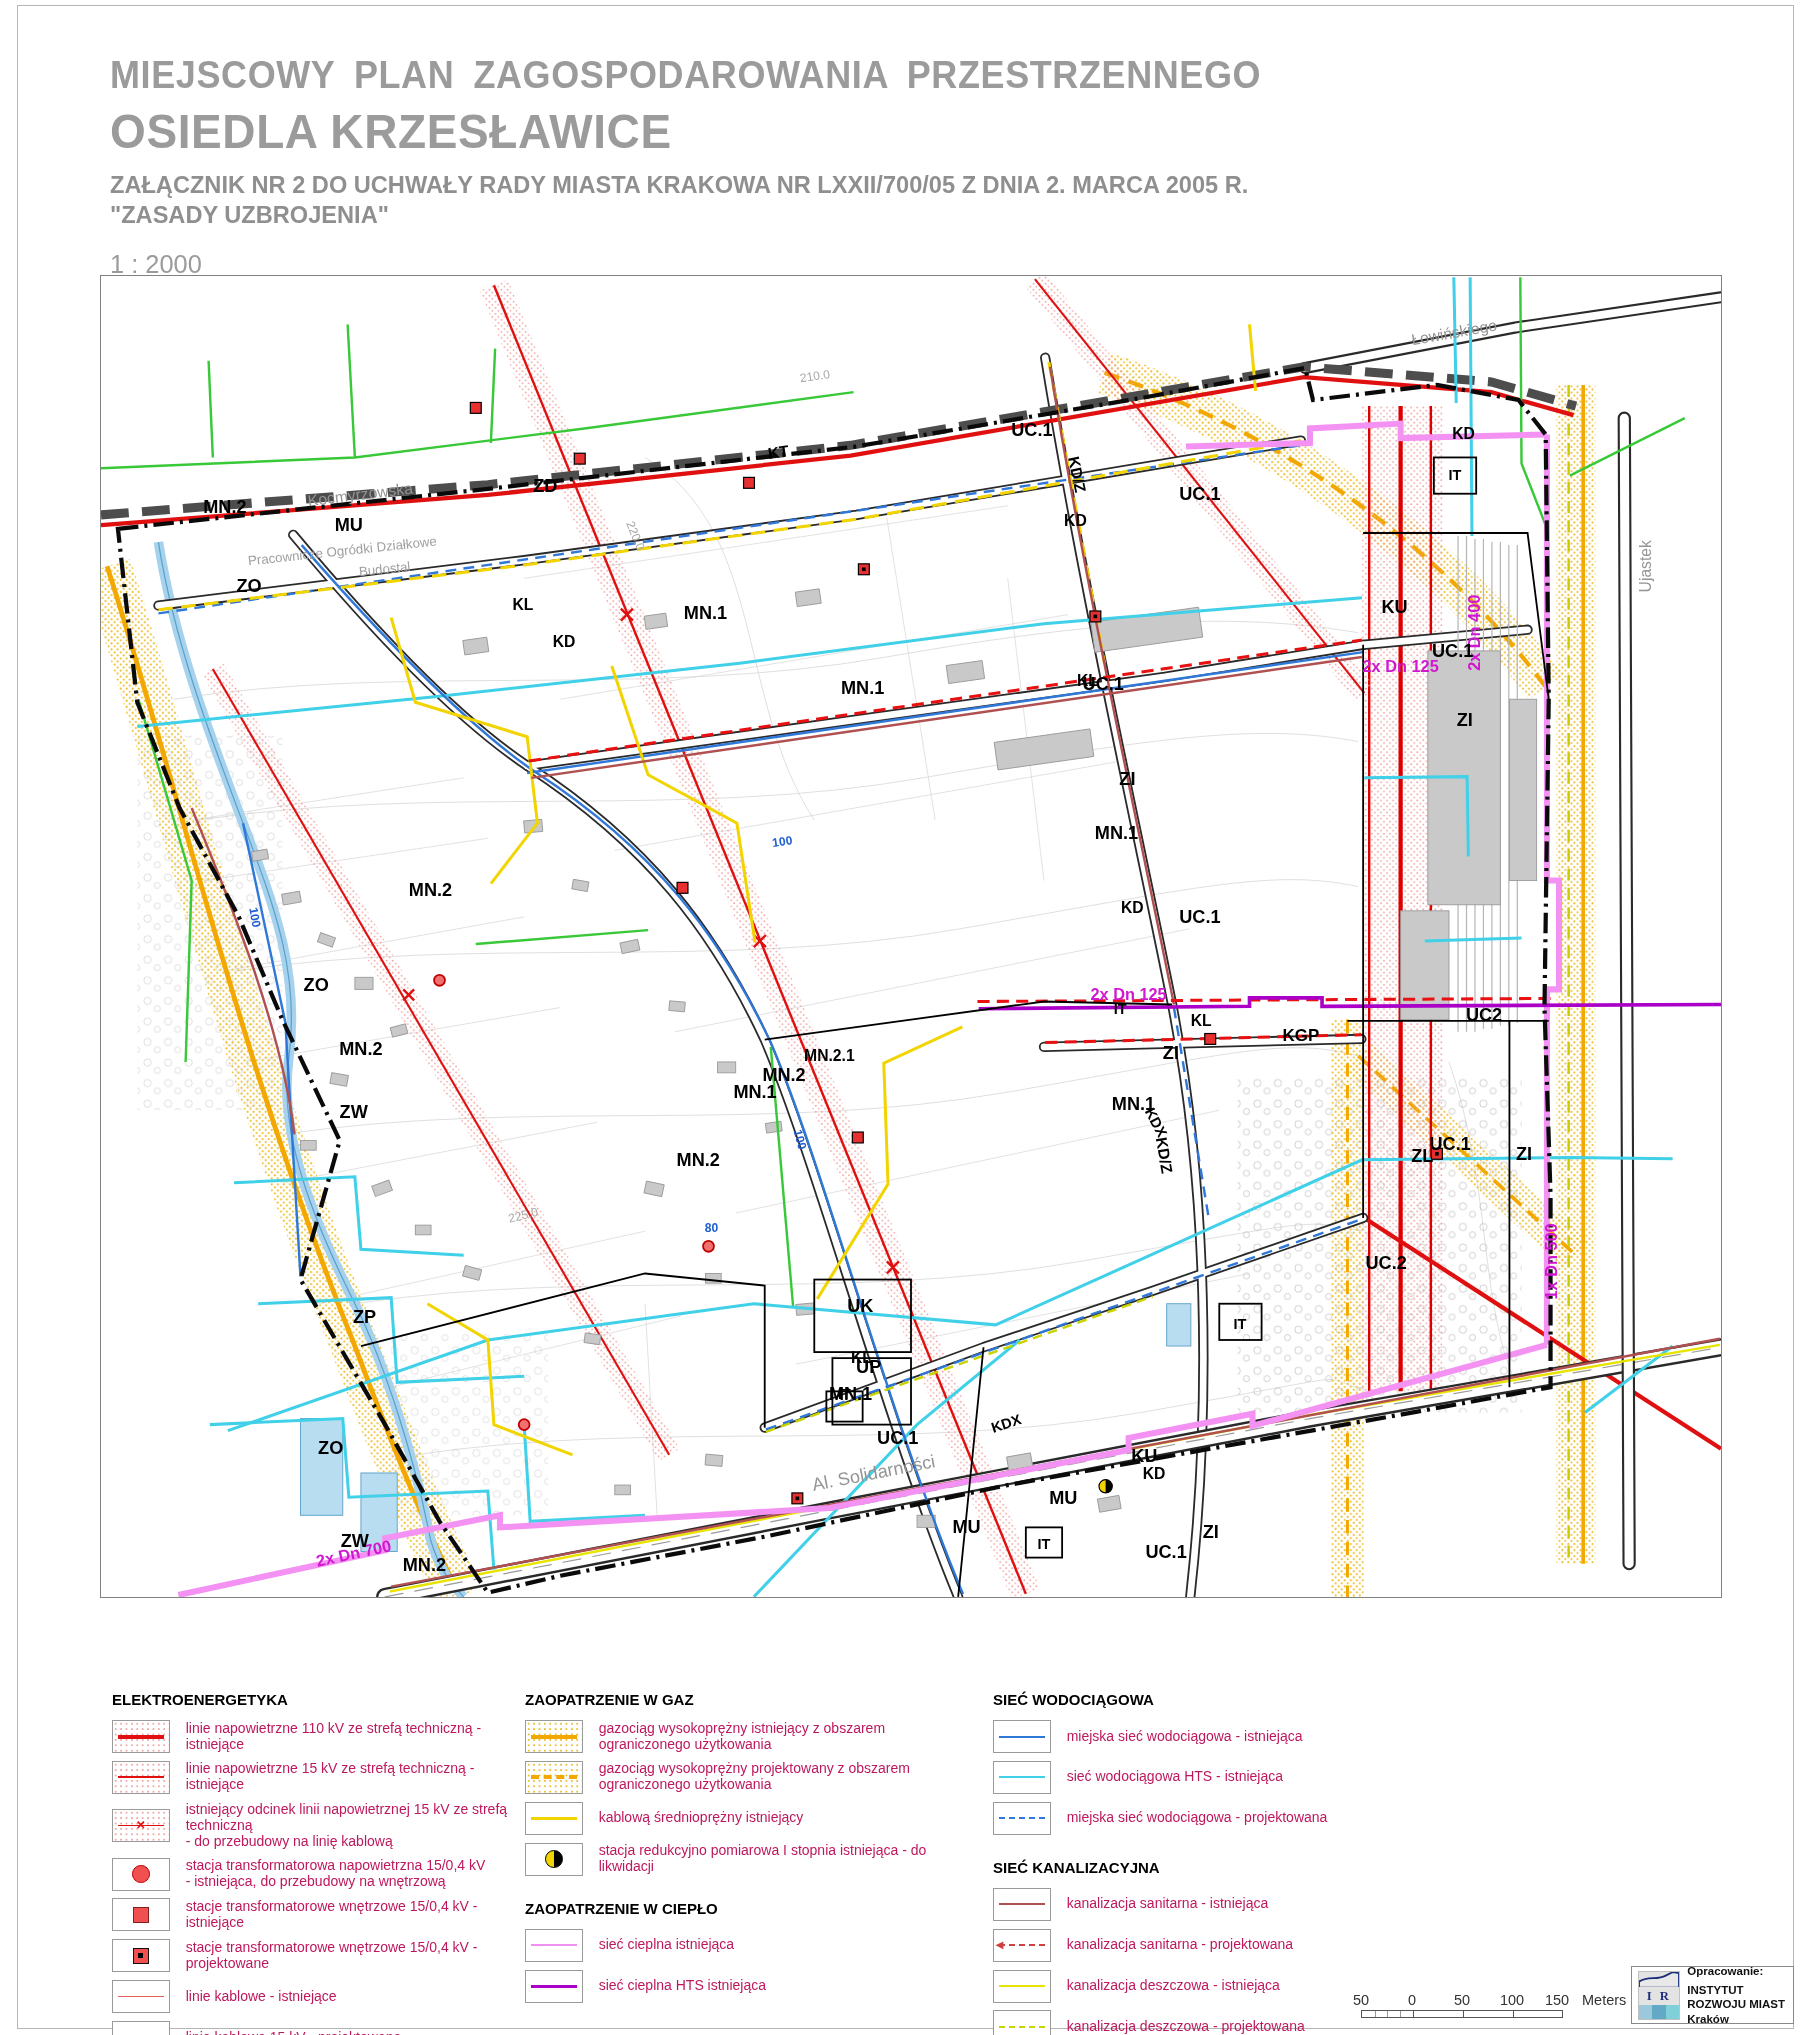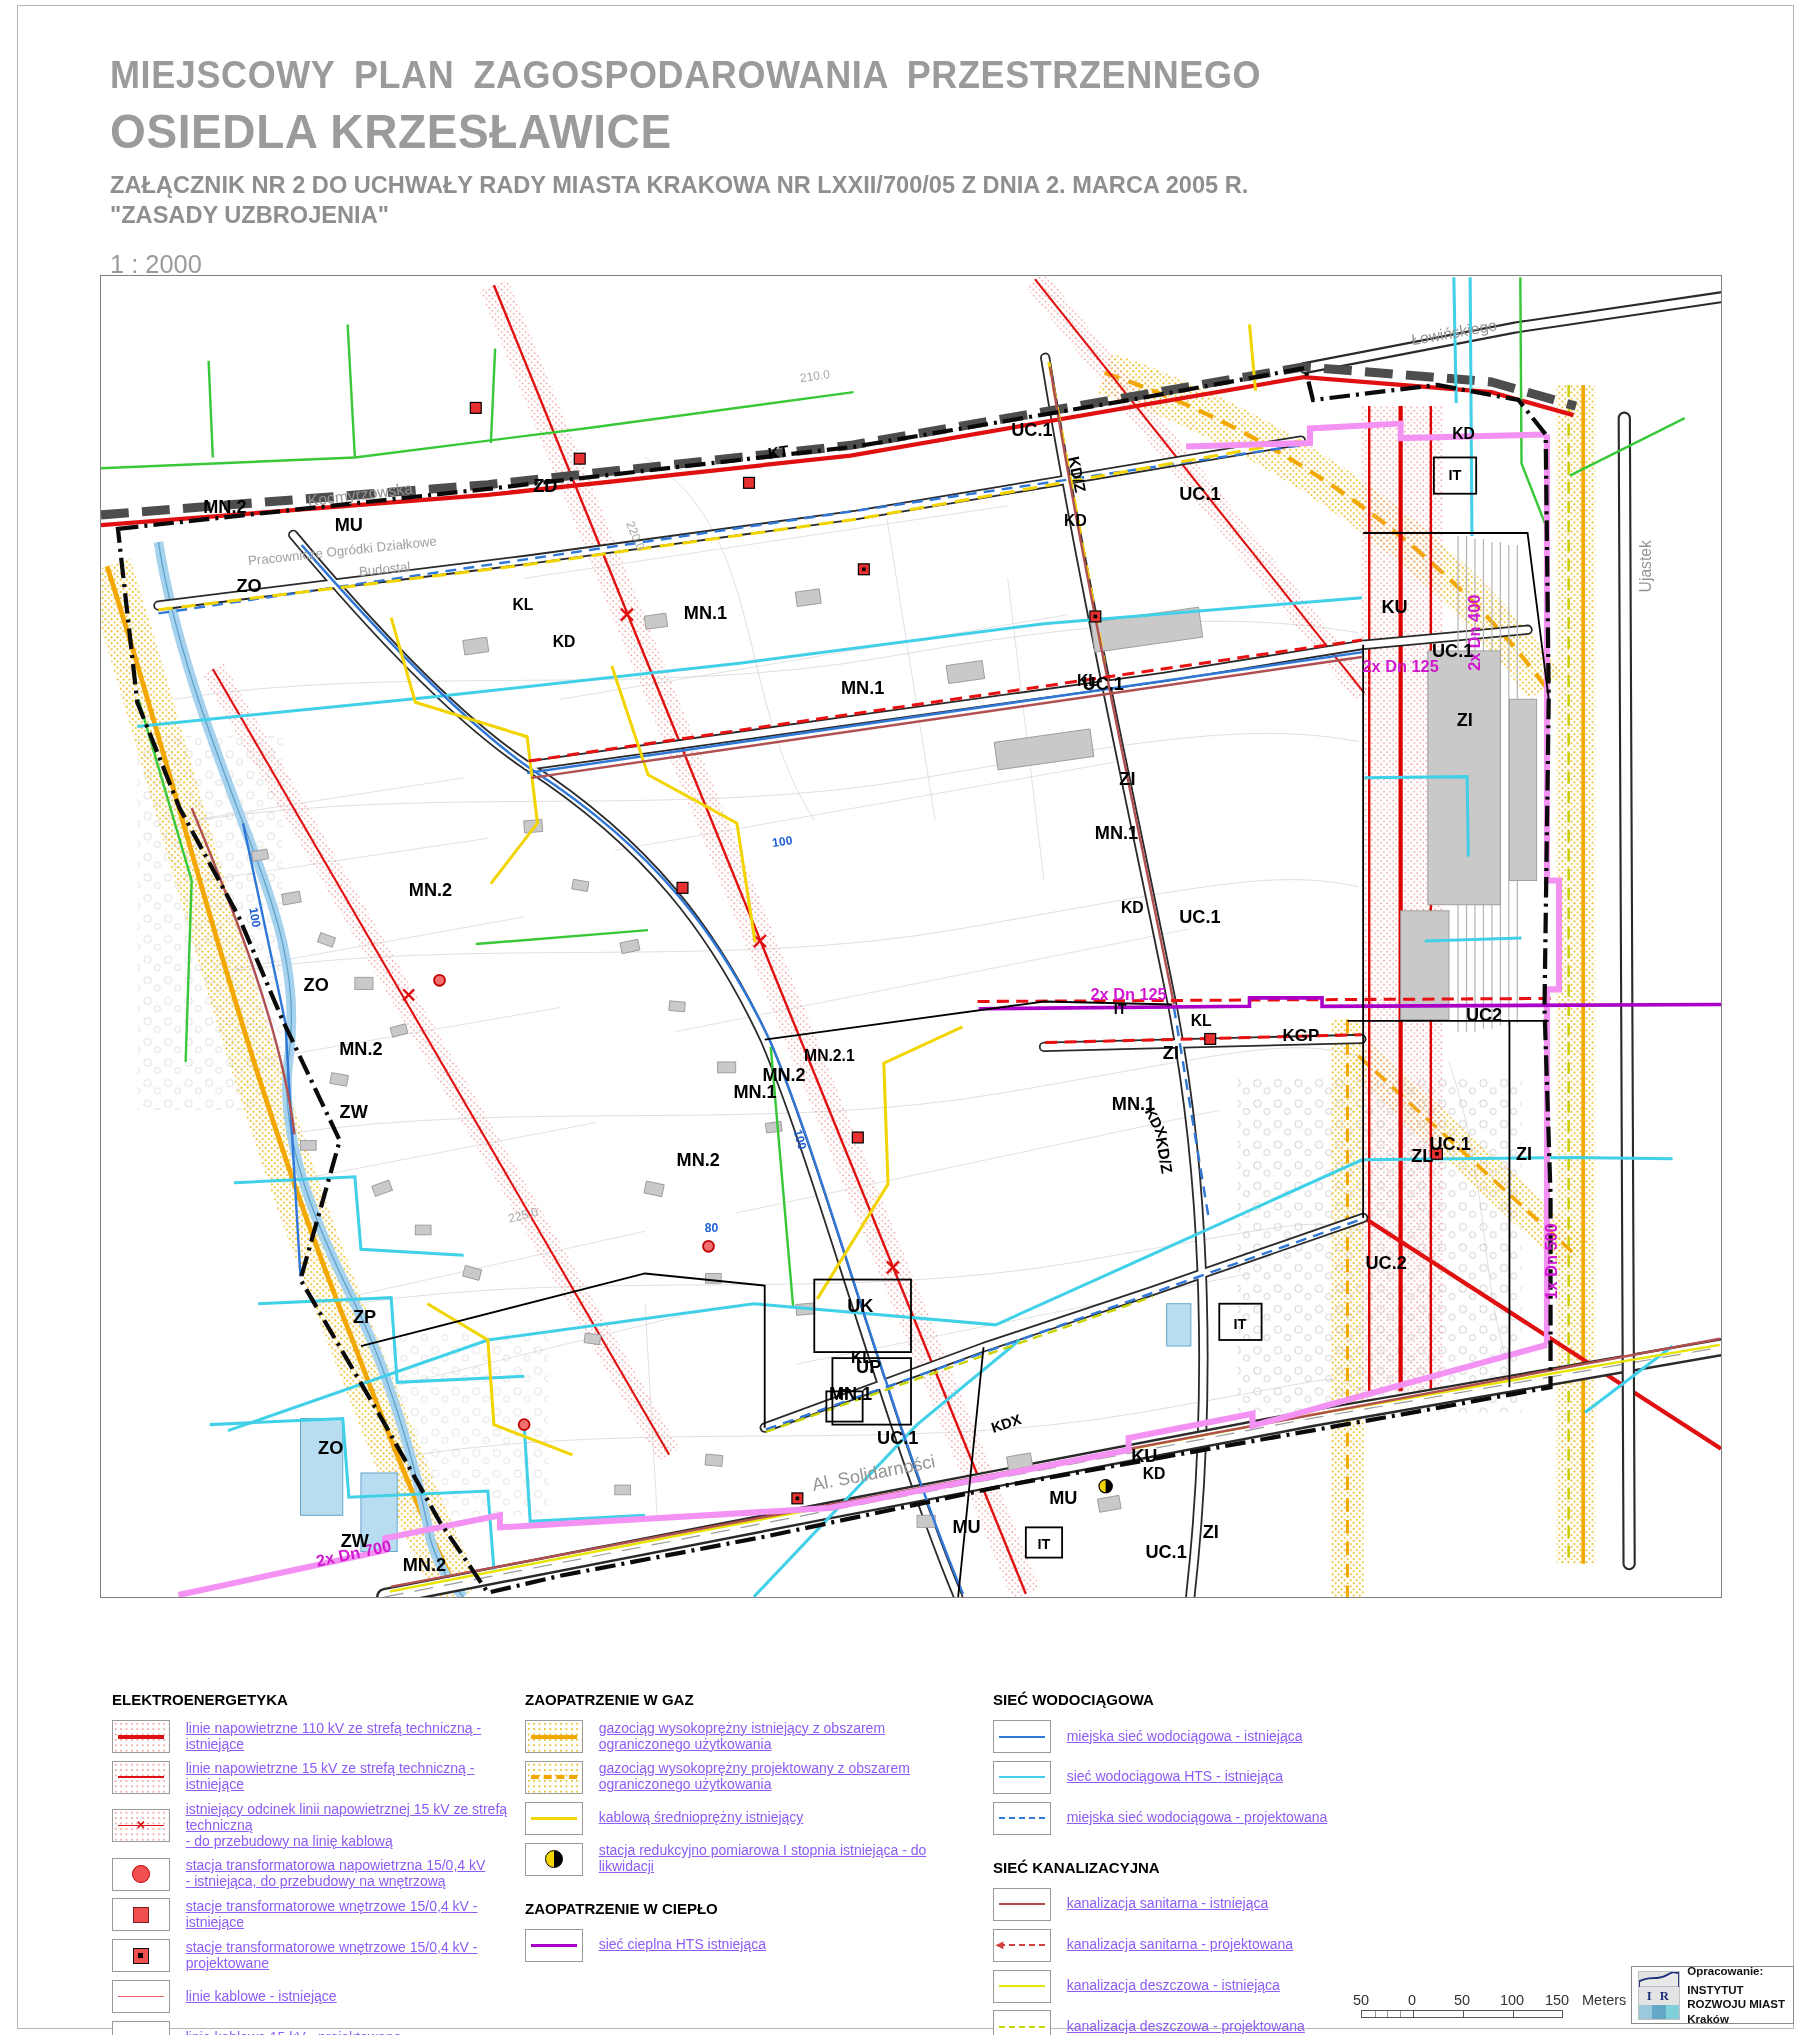--- a/index.html
+++ b/index.html
@@ -61,21 +61,21 @@
   .redDashA{border-top:2.4px dashed #d04040;position:relative;}
   .redDashA::before{content:"\25C0";position:absolute;left:-3.6px;top:-7.9px;color:#d04040;font-size:10.3px;}
   .yel3{border-top:2.4px solid #e8e400;}
   .ygDash{border-top:2.4px dashed #c8d400;}
   .symCircle{width:15.7px;height:15.7px;border-radius:50%;background:#f05050;border:1.8px solid #c00000;}
   .symSquare{width:14.5px;height:14.5px;background:#f05050;border:1.2px solid #802020;}
   .symSquareDot{width:14.5px;height:14.5px;background:#f05050;border:1.2px solid #101010;position:relative;}
   .symSquareDot::after{content:"";position:absolute;left:4.2px;top:4.2px;width:5.4px;height:5.4px;background:#000;}
   .symHalf{width:15.7px;height:15.7px;border-radius:50%;border:1.2px solid #000;
            background:linear-gradient(90deg,#f2d400 0 50%,#000 50% 100%);}
-  .lg-label{font-size:14px;color:#8b5cf6;line-height:1.14;white-space:pre-line;text-decoration:underline;}
+  .lg-label{font-size:14px;color:#be185d;line-height:1.14;white-space:pre-line;}
 
   
   .sbar{position:absolute;left:1361px;top:1992px;width:260px;}
   .sb-labels{position:relative;height:17px;font-size:14.5px;color:#333;padding-left:36px;}
   .sb-labels span{position:absolute;transform:translateX(-50%);}
   .sb-unit{transform:none !important;}
   .sb-bar{position:relative;width:202px;height:7.9px;border:0.6px solid #555;box-sizing:border-box;background:#fff;margin-top:1.2px;}
   .sb-div{position:absolute;top:0;bottom:0;width:0.6px;background:#555;}
   .sb-sub{position:absolute;top:0;bottom:0;width:0.6px;background:#999;}
 
@@ -591,20 +591,26 @@
     </div>
   <div class="lg-row">
       <span class="sw">
         <span class="symHalf"></span>
       </span>
       <span class="lg-label">stacja redukcyjno pomiarowa I stopnia istniejąca - do likwidacji</span>
     </div>
   <div class="lg-head gap">ZAOPATRZENIE W CIEPŁO</div>
   <div class="lg-row">
       <span class="sw">
+        <span class="sl pink3"></span>
+      </span>
+      <span class="lg-label">sieć cieplna istniejąca</span>
+    </div>
+  <div class="lg-row">
+      <span class="sw">
         <span class="sl pur4"></span>
       </span>
       <span class="lg-label">sieć cieplna HTS istniejąca</span>
     </div>
 </div>
 
 <div class="lg-col c3">
   <div class="lg-head">SIEĆ WODOCIĄGOWA</div>
   <div class="lg-row">
       <span class="sw">

